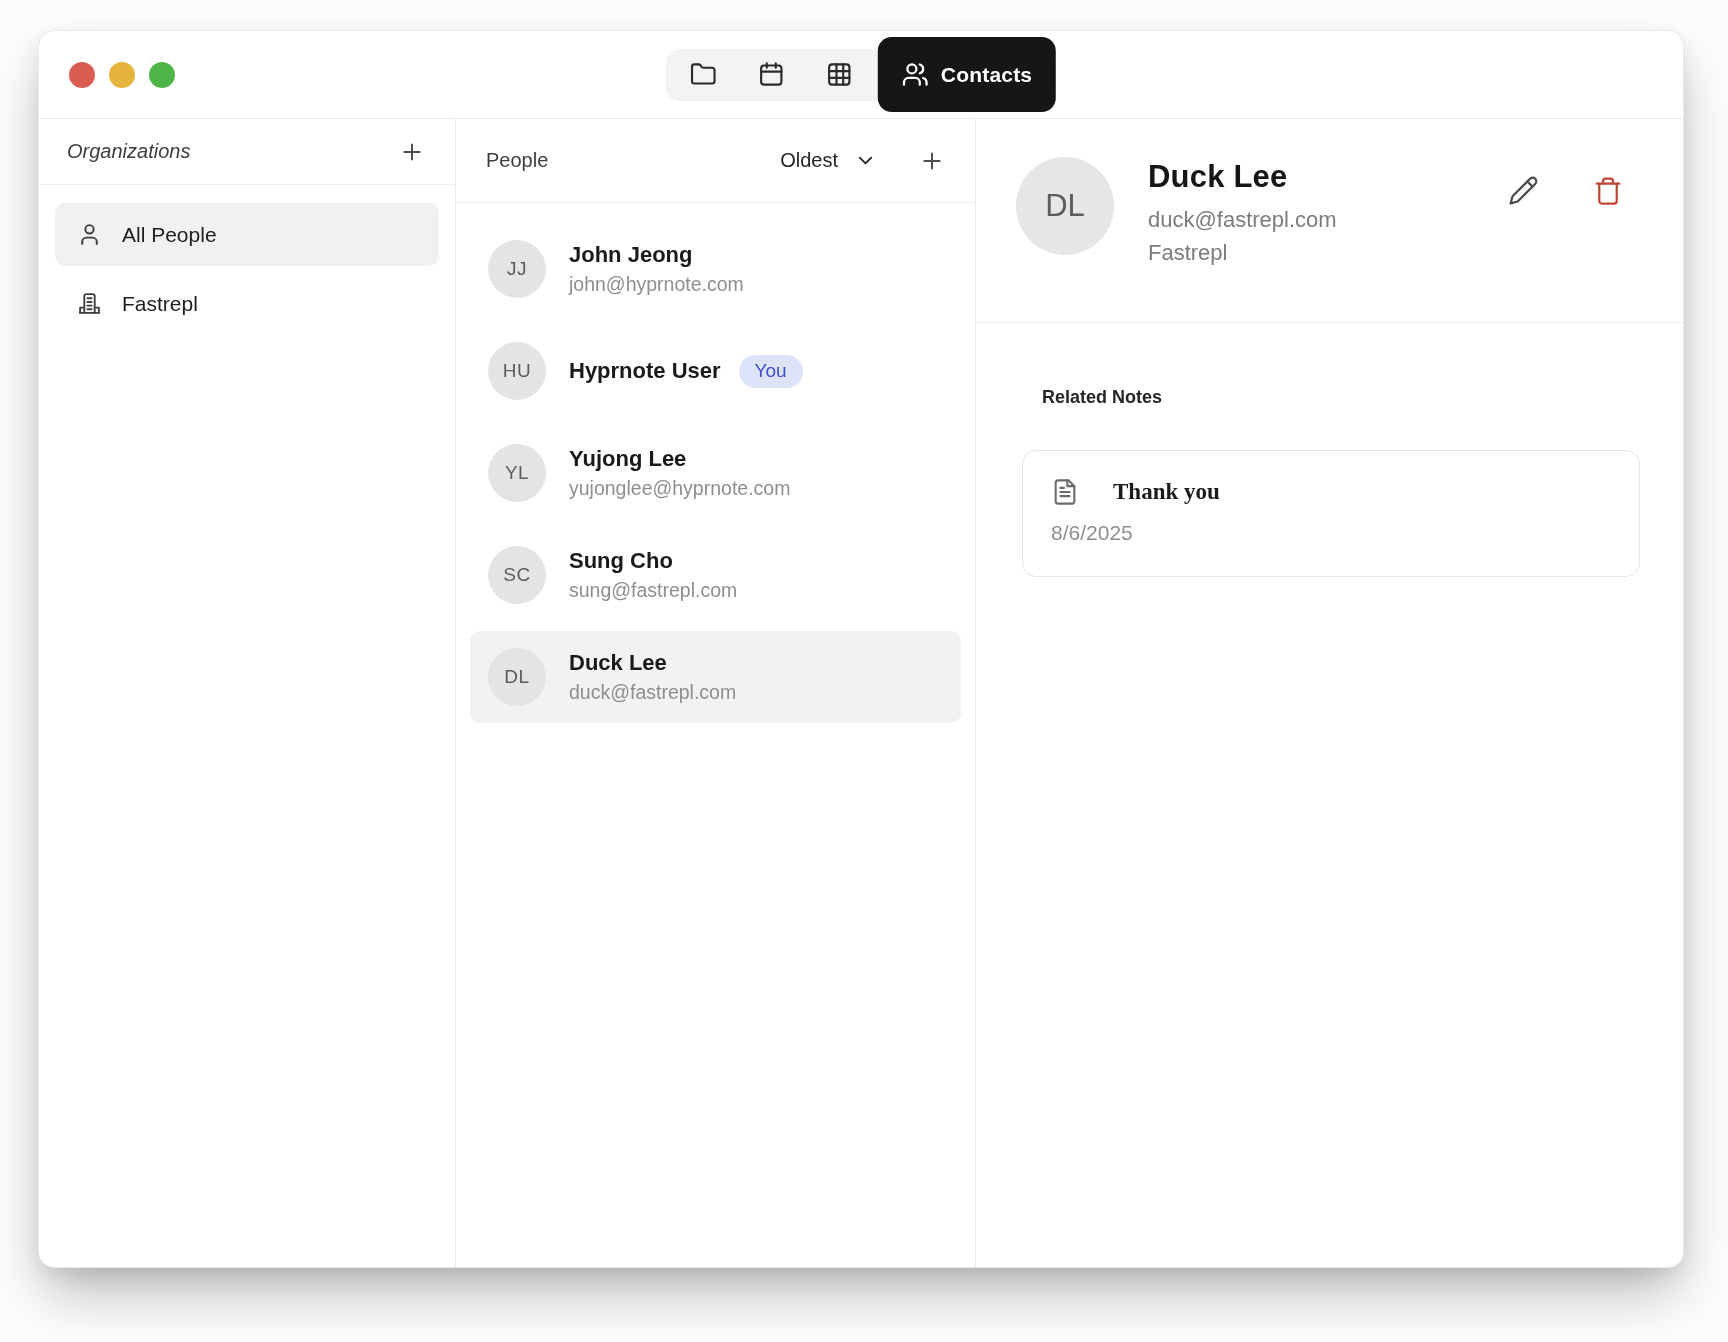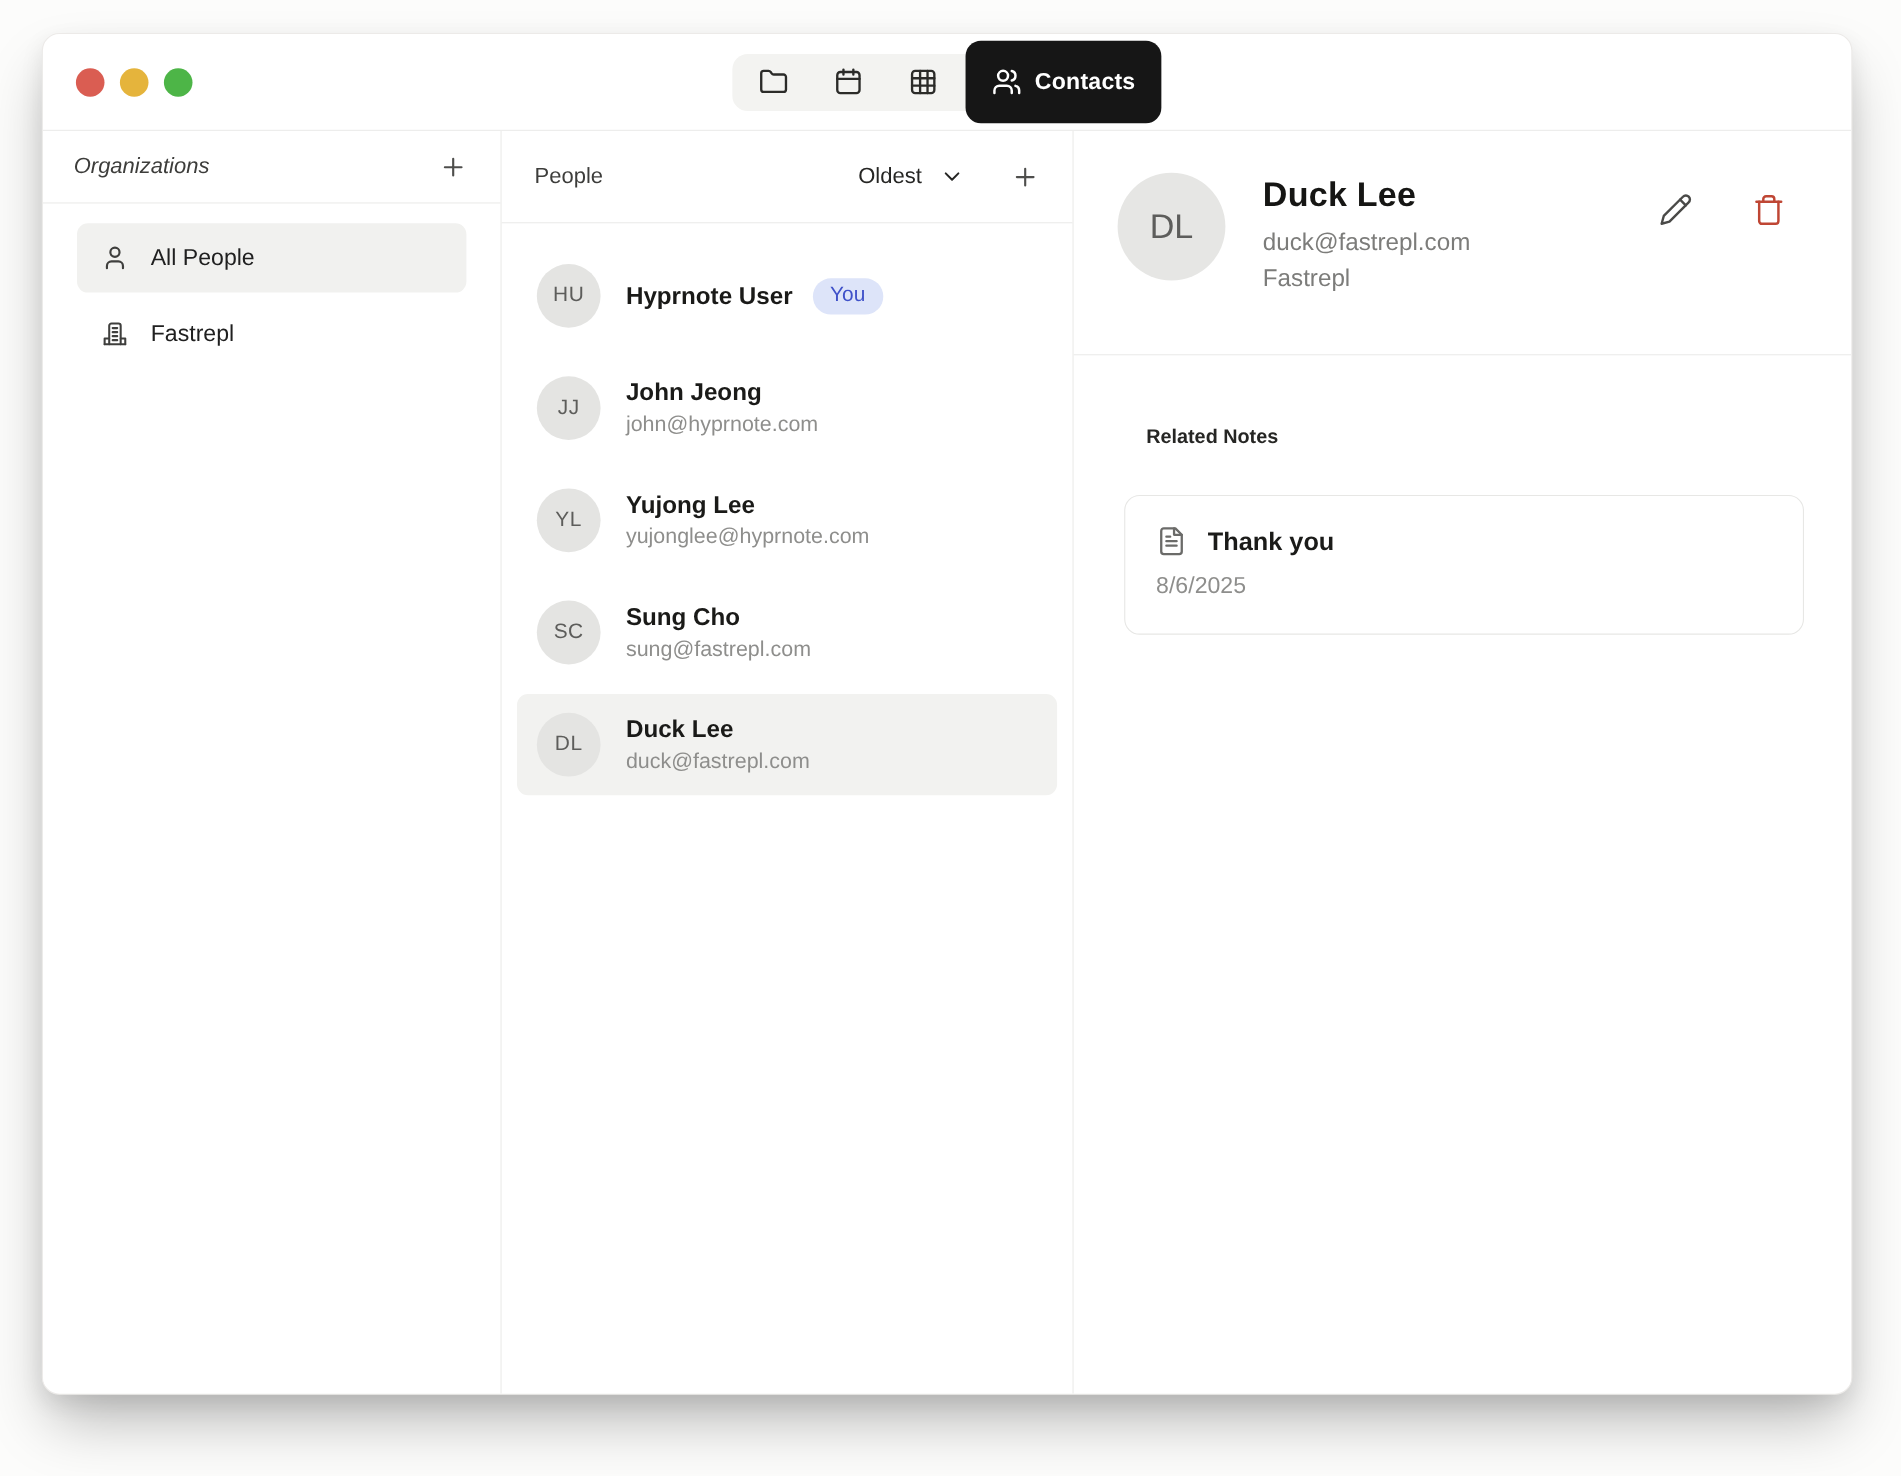--- a/index.html
+++ b/index.html
@@ -67,21 +67,21 @@
     height:66px; flex:0 0 66px; border-bottom:1px solid #ececea;
     display:flex; align-items:center; justify-content:space-between;
     padding:0 26px 0 28px;
     font-style:italic;
   }
   .sidebar-title { font-size:20px; color:#3d3d3b; }
   .icon-btn {
     background:none; border:none; color:#4e4e4c; cursor:pointer;
     display:flex; align-items:center; justify-content:center; padding:4px;
   }
-  .sidebar-list { padding:18px 31px; display:flex; flex-direction:column; gap:6px; }
+  .sidebar-list { padding:18px 16px; display:flex; flex-direction:column; gap:6px; }
   .side-item {
     display:flex; align-items:center; gap:20px;
     padding:19px 22px; border-radius:10px; cursor:pointer;
     font-size:21px; color:#202020;
   }
   .side-item.selected { background:#f1f1ef; }
   .side-item .s-icon { color:#3f3f3d; }
 
   
   .people { width:520px; flex:0 0 520px; border-right:1px solid #ececea; display:flex; flex-direction:column; }
@@ -137,21 +137,21 @@
   .action-edit { color:#4a4a48; }
   .action-delete { color:#bf4634; }
 
   .detail-body { padding:64px 48px 0 46px; }
   .related-title { font-size:18px; font-weight:650; color:#262624; margin-left:20px; }
   .note-card {
     margin-top:42px; width:618px;
     border:1.5px solid #e7e7e5; border-radius:14px;
     padding:27px 28px 31px; cursor:pointer; background:#fff;
   }
-  .note-head { display:flex; align-items:center; gap:19px; }
+  .note-head { display:flex; align-items:center; gap:34px;font-family:Liberation Serif, serif; }
   .note-head .n-icon { color:#6b6b69; }
   .note-title { font-size:23px; font-weight:650; color:#1b1b19; }
   .note-date { font-size:21px; color:#8e8e8c; margin-top:15px; }
 </style>
 </head>
 <body>
 
 <div class="window">
 
   <div class="titlebar">
@@ -252,34 +252,34 @@
             <svg width="26" height="26" viewBox="0 0 24 24" fill="none" stroke="currentColor" stroke-width="1.8" stroke-linecap="round">
                 <path d="M12 5v14M5 12h14"></path>
               </svg>
           </span>
         </button>
       </div>
 
       <div class="people-list">
 
         <div class="person-row">
+          <span class="avatar">JJ</span>
+          <div>
+            <div class="p-name">John Jeong</div>
+            <div class="p-email">john@hyprnote.com</div>
+          </div>
+        </div>
+
+        <div class="person-row">
           <span class="avatar">HU</span>
           <div>
             <div class="name-line">
               <span class="p-name">Hyprnote User</span>
               <span class="badge-you">You</span>
             </div>
-          </div>
-        </div>
-
-        <div class="person-row">
-          <span class="avatar">JJ</span>
-          <div>
-            <div class="p-name">John Jeong</div>
-            <div class="p-email">john@hyprnote.com</div>
           </div>
         </div>
 
         <div class="person-row">
           <span class="avatar">YL</span>
           <div>
             <div class="p-name">Yujong Lee</div>
             <div class="p-email">yujonglee@hyprnote.com</div>
           </div>
         </div>

